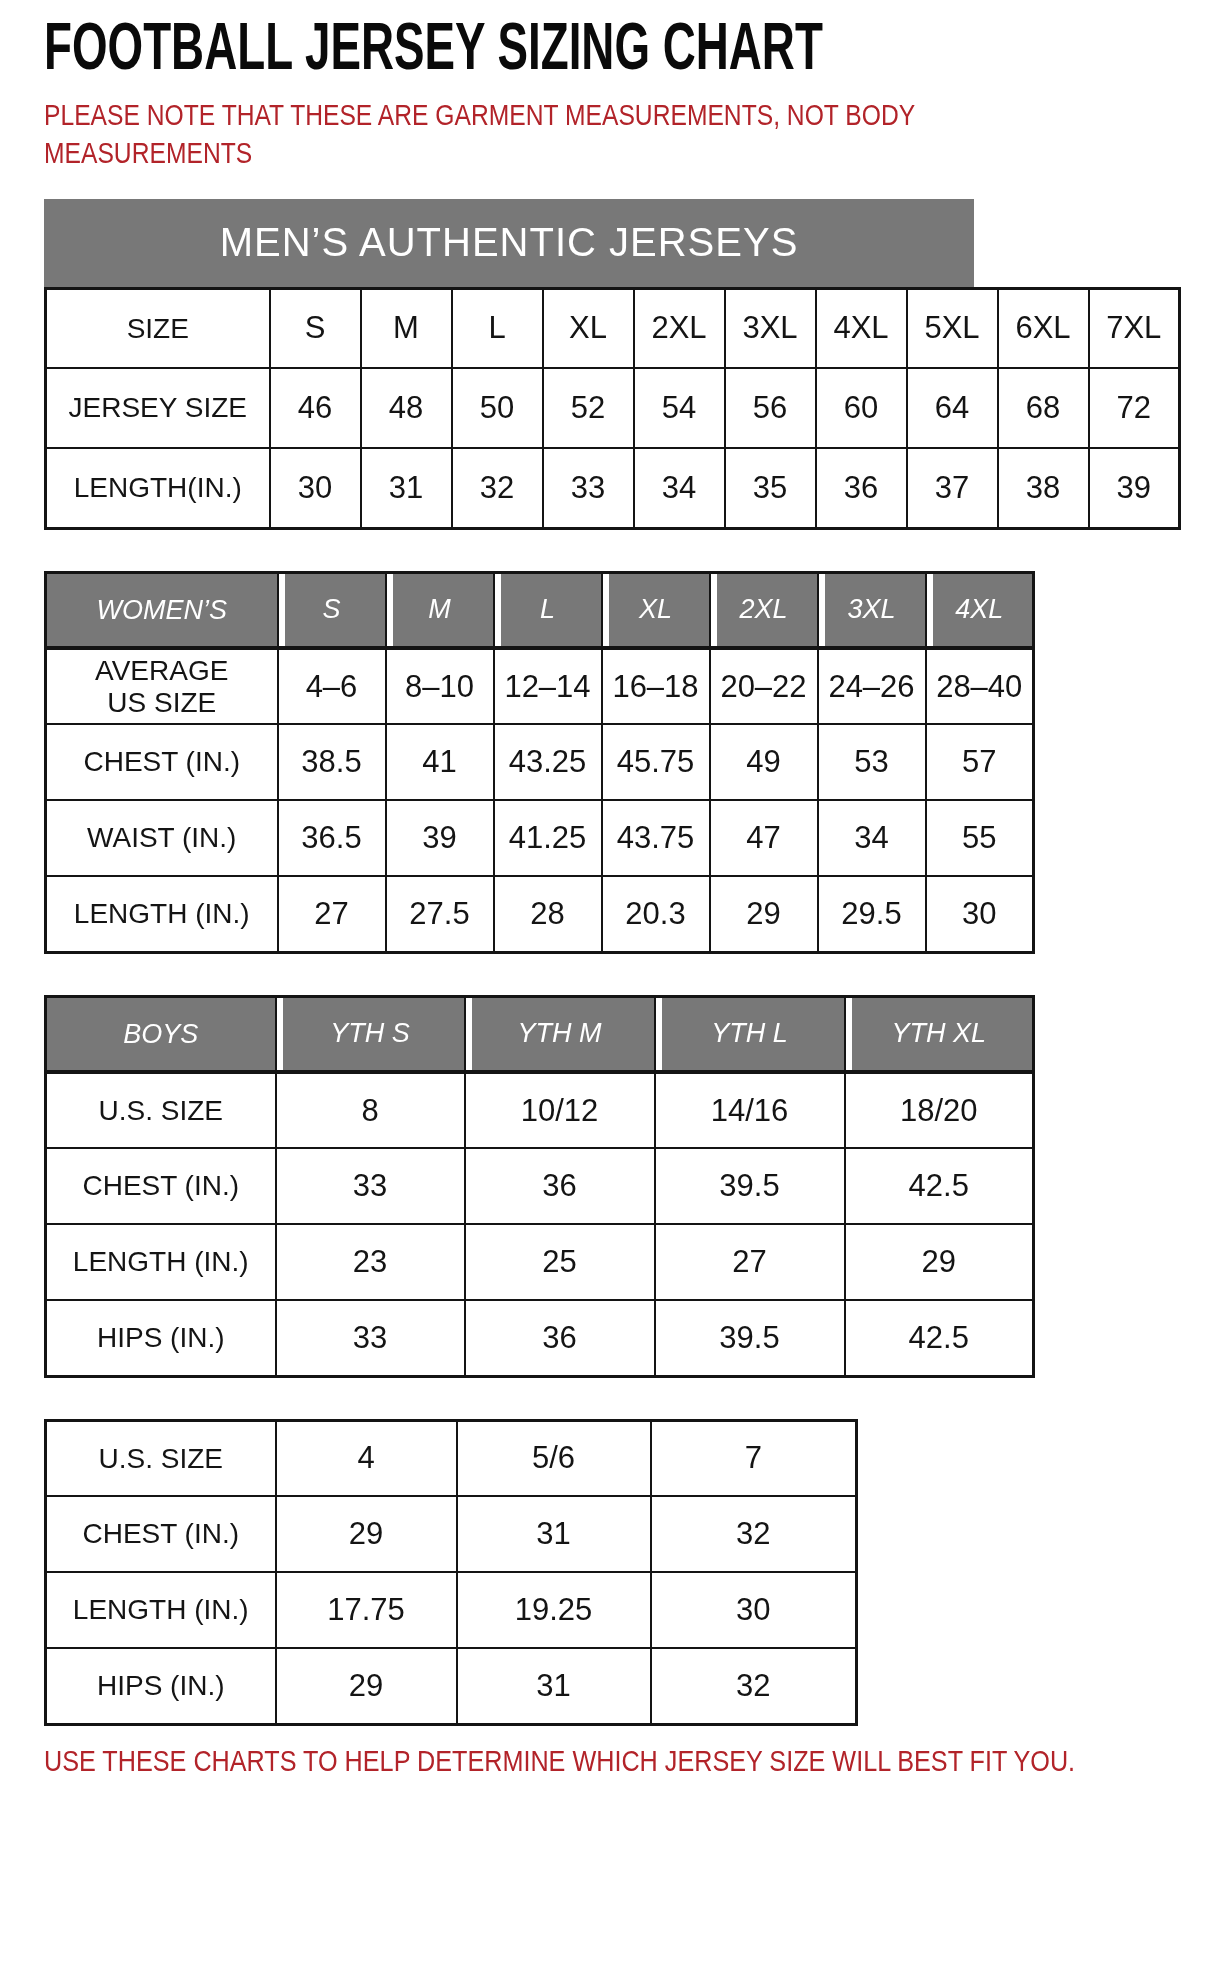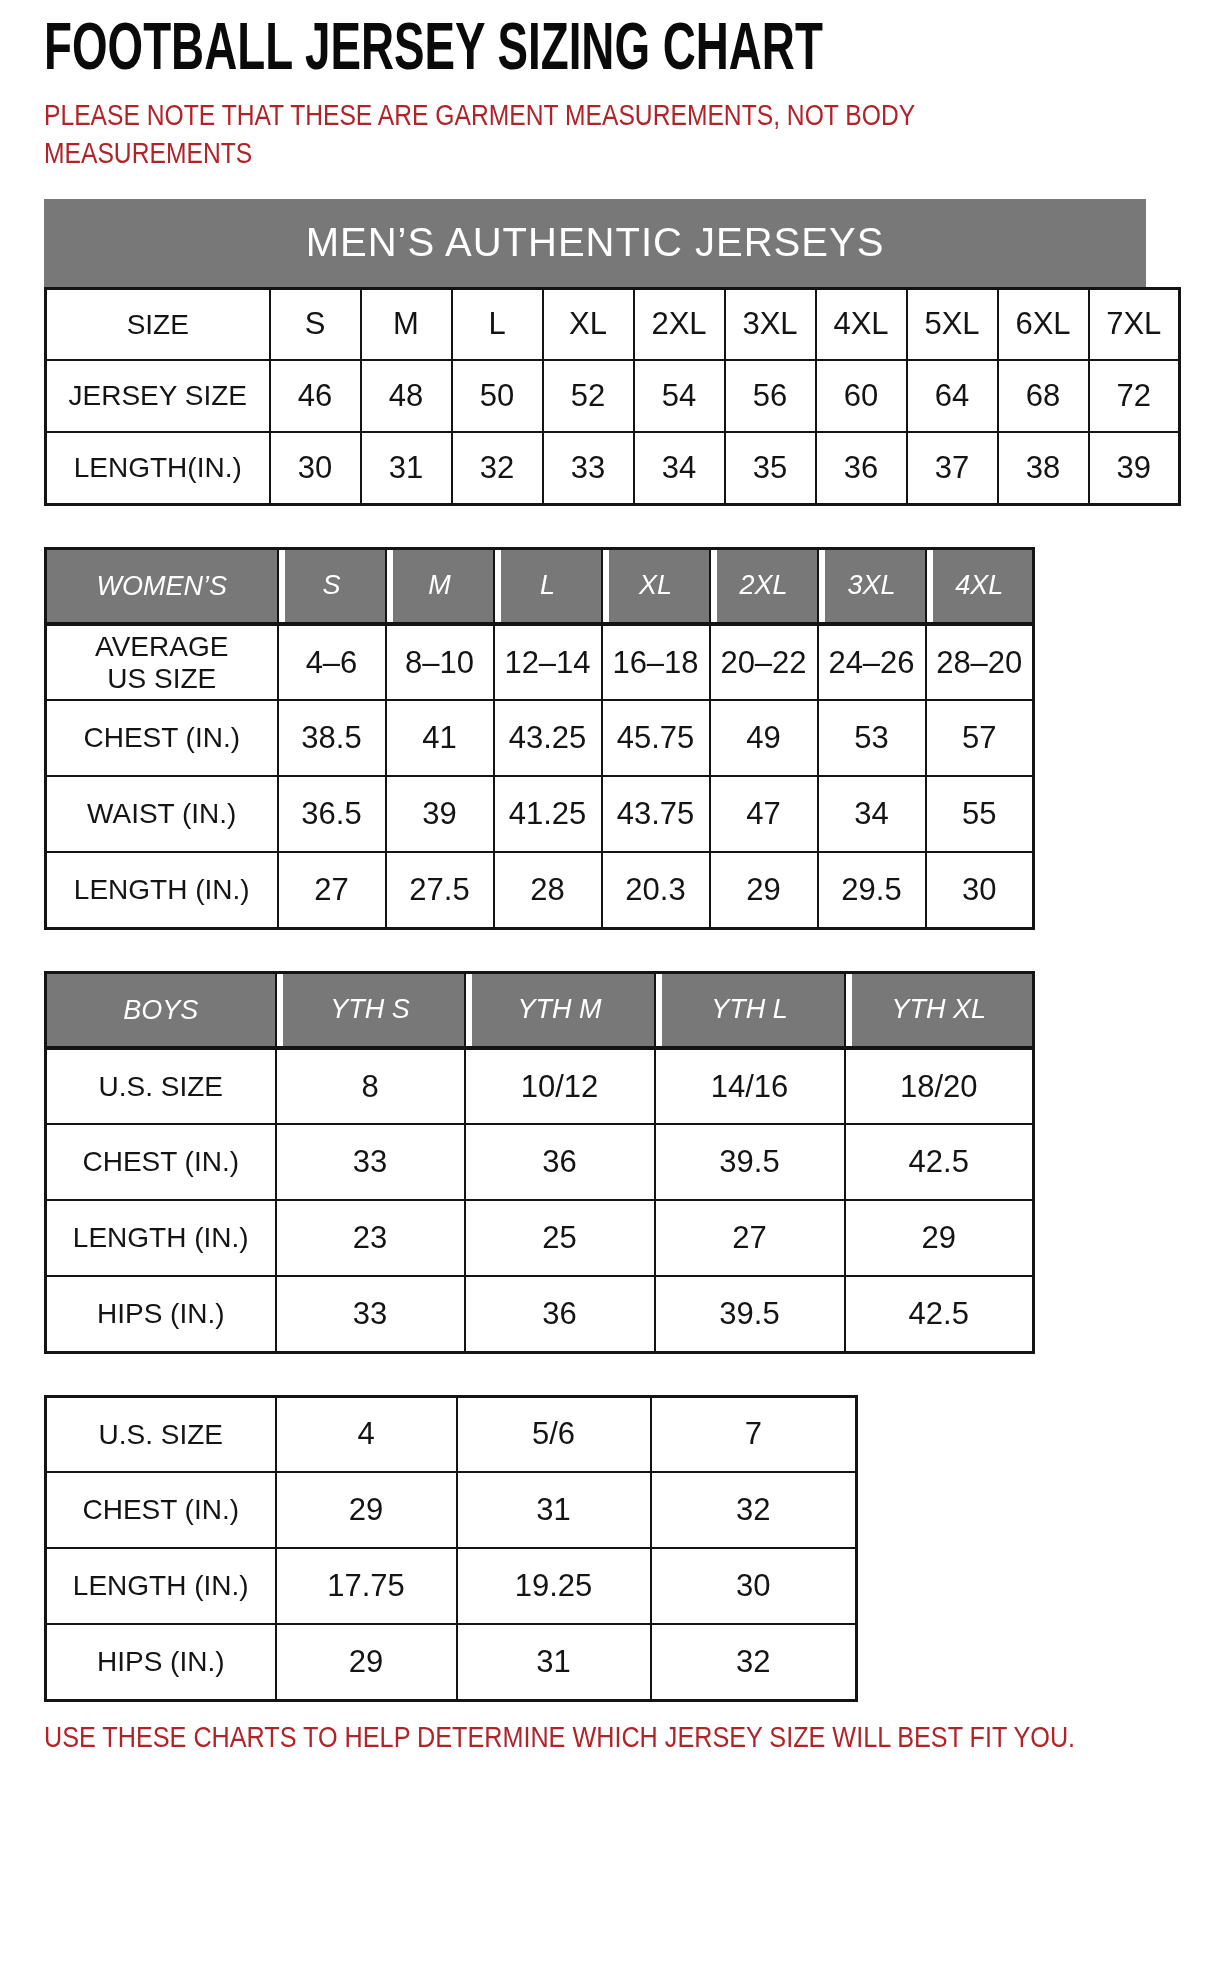--- a/index.html
+++ b/index.html
@@ -22,37 +22,37 @@
     transform:scale(0.88,1.28);transform-origin:left center;
     margin-top:14px;
   }
   .note{margin-top:20px;color:var(--red);font-size:29px;line-height:1.32;font-weight:normal;}
   .note .nline{transform:scaleX(0.85);transform-origin:left center;white-space:nowrap;}
 
   .block{margin-top:41px;}
   .block.first{margin-top:26px;}
 
   .banner{
-    width:1102px;height:88px;background:var(--gray);color:#fff;
+    width:930px;height:88px;background:var(--gray);color:#fff;
     display:flex;align-items:center;justify-content:center;
     font-size:40px;letter-spacing:1px;font-stretch:condensed;
   }
 
   table.grid{
     border-collapse:collapse;table-layout:fixed;
     border:3px solid var(--line);
     background:#fff;
   }
   table.grid td{
     border:2px solid var(--line);
     text-align:center;vertical-align:middle;
     font-size:31px;height:76px;padding:0 4px;
     color:#141414;background:#fff;font-stretch:condensed;
   }
-  table.mens-grid td{height:72px;}
+  table.mens-grid td{height:80px;}
   table.grid td.lbl{font-size:28px;white-space:pre-line;line-height:1.12;}
   table.grid tr.ghead td{
     background:var(--gray);color:#ffffff;font-size:27px;
     border-bottom:4px solid var(--line);
     font-style:italic;
   }
   table.grid tr.ghead td + td{box-shadow:inset 6px 0 0 #ffffff;}
 
   .footer{
     margin-top:18px;color:var(--red);font-size:30px;white-space:nowrap;
@@ -156,21 +156,21 @@
           </tr>
           <tr>
             <td class="lbl">AVERAGE
 US SIZE</td>
             <td>4–6</td>
             <td>8–10</td>
             <td>12–14</td>
             <td>16–18</td>
             <td>20–22</td>
             <td>24–26</td>
-            <td>28–20</td>
+            <td>28–40</td>
           </tr>
           <tr>
             <td class="lbl">CHEST (IN.)</td>
             <td>38.5</td>
             <td>41</td>
             <td>43.25</td>
             <td>45.75</td>
             <td>49</td>
             <td>53</td>
             <td>57</td>

